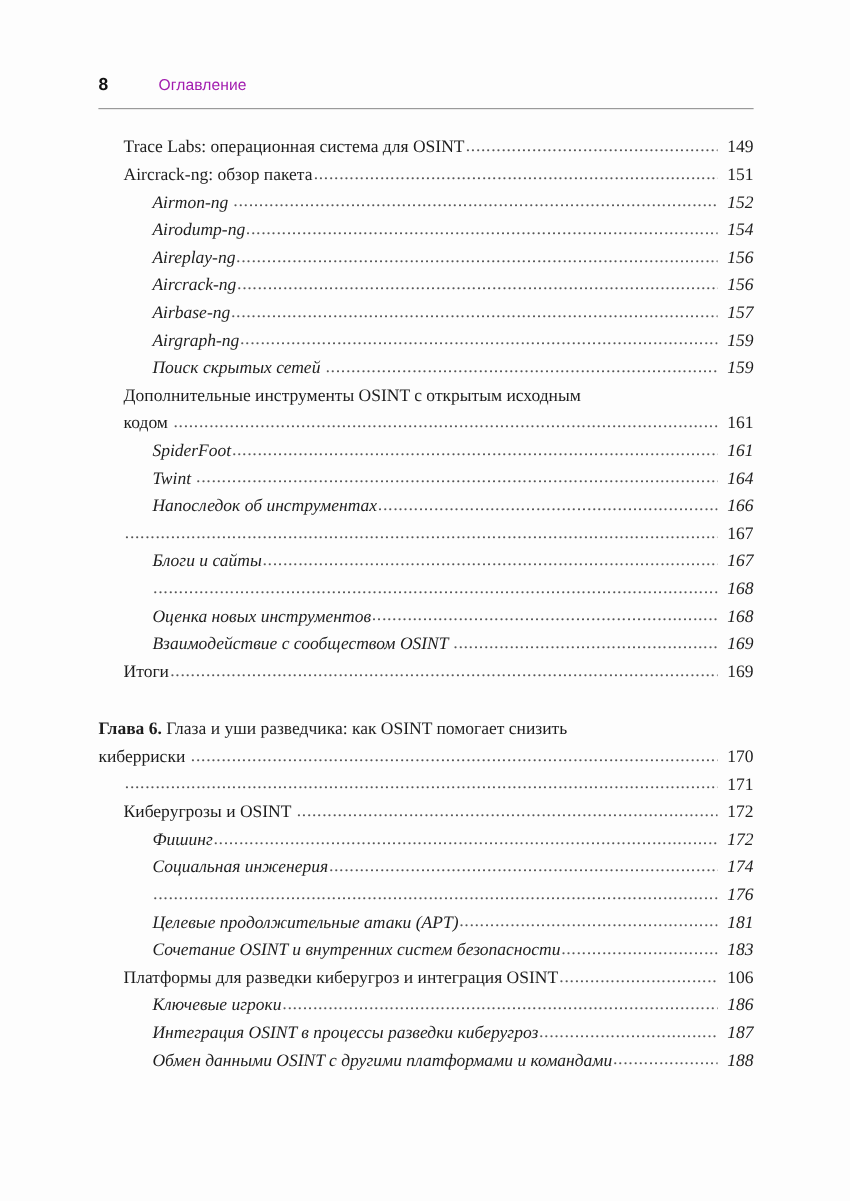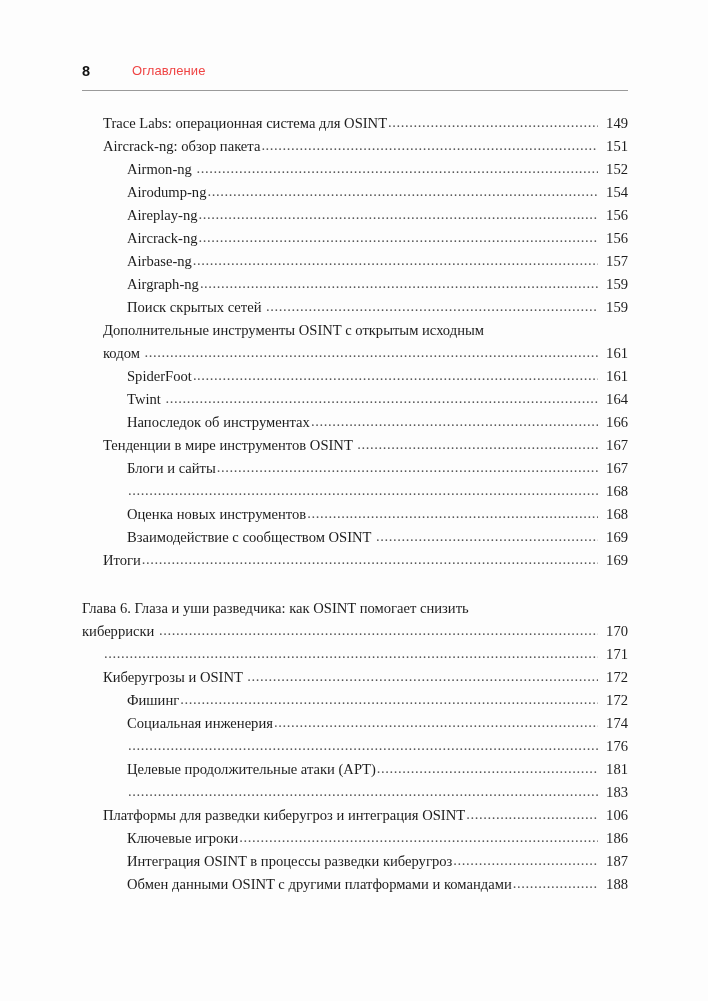--- a/index.html
+++ b/index.html
@@ -39,21 +39,21 @@
   .folio {
     font-size: 14.5px;
     font-weight: bold;
     color: #111111;
     letter-spacing: 0px;
     line-height: 18px;
   }
   .head-title {
     font-size: 13px;
     font-weight: normal;
-    color: #ef4444;
+    color: #a21caf;
     margin-left: 42px;
     line-height: 18px;
     letter-spacing: 0.1px;
   }
   .head-rule {
     position: absolute;
     left: 82px;
     top: 90px;
     width: 546px;
     height: 1px;
@@ -112,24 +112,24 @@
 
   
   .wrap-first {
     display: block;
     white-space: normal;
   }
 
   
   .lvl-chap  { padding-left: 0px;  }
   .lvl-1     { padding-left: 21px; }
-  .lvl-2     { padding-left: 45px; }
+  .lvl-2     { padding-left: 45px; font-style: italic; }
 
   .chap-label {
-    font-weight: normal;
+    font-weight: bold;
   }
 
   .gap-before {
     margin-top: 25px;
   }
 </style>
 </head>
 <body>
 
 <div class="page">
@@ -229,21 +229,20 @@
       </div>
       <div class="toc-entry lvl-2">
         <div class="row">
           <span class="title">Напоследок об инструментах</span>
           <span class="leader">................................................................................................................................................................................................................................................................................................................................................................................................................</span>
           <span class="pageno">166</span>
         </div>
       </div>
       <div class="toc-entry lvl-1">
         <div class="row">
-          <span class="title">Тенденции в мире инструментов OSINT </span>
           <span class="leader">................................................................................................................................................................................................................................................................................................................................................................................................................</span>
           <span class="pageno">167</span>
         </div>
       </div>
       <div class="toc-entry lvl-2">
         <div class="row">
           <span class="title">Блоги и сайты</span>
           <span class="leader">................................................................................................................................................................................................................................................................................................................................................................................................................</span>
           <span class="pageno">167</span>
         </div>
@@ -318,20 +317,21 @@
       </div>
       <div class="toc-entry lvl-2">
         <div class="row">
           <span class="title">Целевые продолжительные атаки (APT)</span>
           <span class="leader">................................................................................................................................................................................................................................................................................................................................................................................................................</span>
           <span class="pageno">181</span>
         </div>
       </div>
       <div class="toc-entry lvl-2">
         <div class="row">
+          <span class="title">Сочетание OSINT и внутренних систем безопасности</span>
           <span class="leader">................................................................................................................................................................................................................................................................................................................................................................................................................</span>
           <span class="pageno">183</span>
         </div>
       </div>
       <div class="toc-entry lvl-1">
         <div class="row">
           <span class="title">Платформы для разведки киберугроз и интеграция OSINT</span>
           <span class="leader">................................................................................................................................................................................................................................................................................................................................................................................................................</span>
           <span class="pageno">106</span>
         </div>

